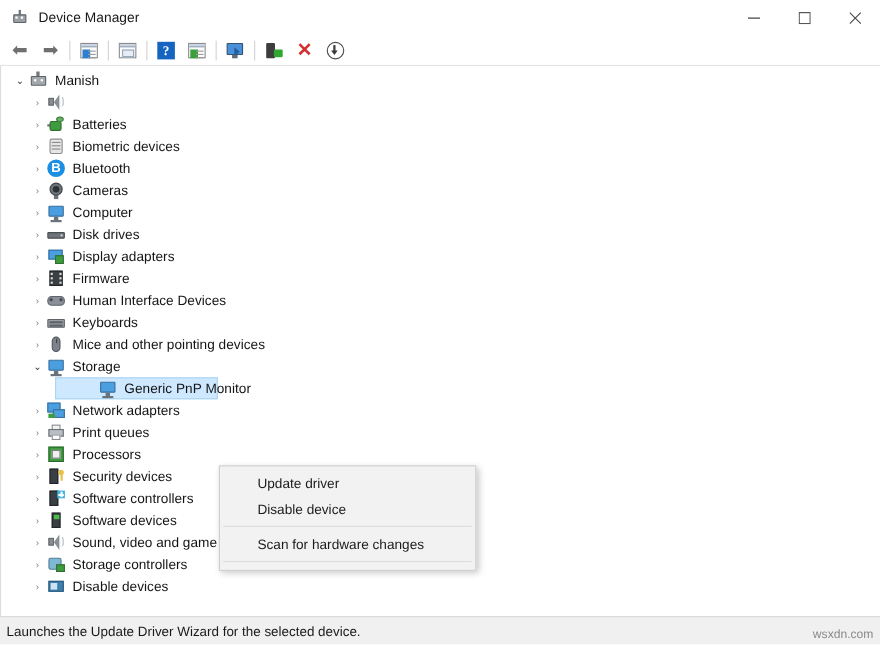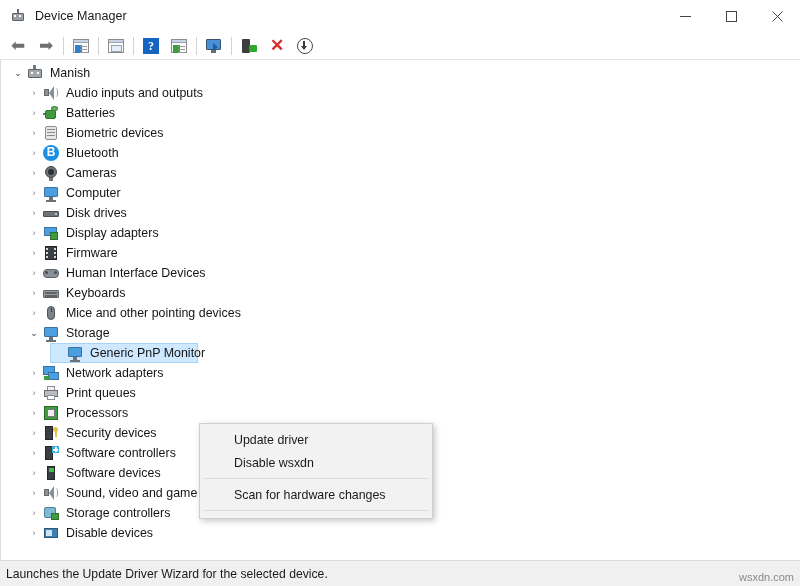--- a/index.html
+++ b/index.html
@@ -254,21 +254,21 @@
     border: 1px solid #a8d4f5;
     z-index: 0;
   }
   .row.selected .chev,
   .row.selected .ticon,
   .row.selected .label { position: relative; z-index: 1; }
 
   
   .ind0 { padding-left: 9px; }
   .ind1 { padding-left: 25px; }
-  .ind2 { padding-left: 49px; }
+  .ind2 { padding-left: 72px; }
 
   
   .ic { position:absolute; }
   .i-pc .b { left:2px; top:5px; width:14px; height:9px; background:#a3a8ad; border:1px solid #5d6368; border-radius:1px;}
   .i-pc .s { left:7px; top:1px; width:3px; height:5px; background:#72787e;}
   .i-pc .d1{ left:5px; top:8px; width:2px;height:2px;background:#fff;}
   .i-pc .d2{ left:11px;top:8px; width:2px;height:2px;background:#fff;}
 
   .i-spk .c { left:2px; top:5px; width:5px; height:7px; background:#8a8f94; border:1px solid #64696e;}
   .i-spk .t { left:7px; top:2px; width:0;height:0; border-top:7px solid transparent; border-bottom:7px solid transparent; border-right:5px solid #8a8f94;}
@@ -509,21 +509,20 @@
           </div>
           <div class="label">Manish</div>
         </div>
         <div class="row ind1">
           <div class="chev">›</div>
           <div class="ticon i-spk">
             <div class="ic c"></div>
             <div class="ic t"></div>
             <div class="ic w"></div>
           </div>
-          <div class="label">Audio inputs and outputs</div>
         </div>
         <div class="row ind1">
           <div class="chev">›</div>
           <div class="ticon i-bat">
             <div class="ic w"></div>
             <div class="ic g"></div>
             <div class="ic p"></div>
           </div>
           <div class="label">Batteries</div>
         </div>
@@ -712,21 +711,21 @@
           <div class="ticon i-sys">
             <div class="ic b"></div>
             <div class="ic w"></div>
           </div>
           <div class="label">Disable devices</div>
         </div>
       </div>
 
     <div class="ctx" id="ctx-menu" style="left:198px; top:363px; width:234px;">
         <div class="ctx-item">Update driver</div>
-        <div class="ctx-item">Disable wsxdn</div>
+        <div class="ctx-item">Disable device</div>
         <div class="ctx-sep"></div>
         <div class="ctx-item">Scan for hardware changes</div>
         <div class="ctx-sep"></div>
       </div>
   </div>
 
   <div class="statusbar">
     <div class="status-text">Launches the Update Driver Wizard for the selected device.</div>
   </div>
 

